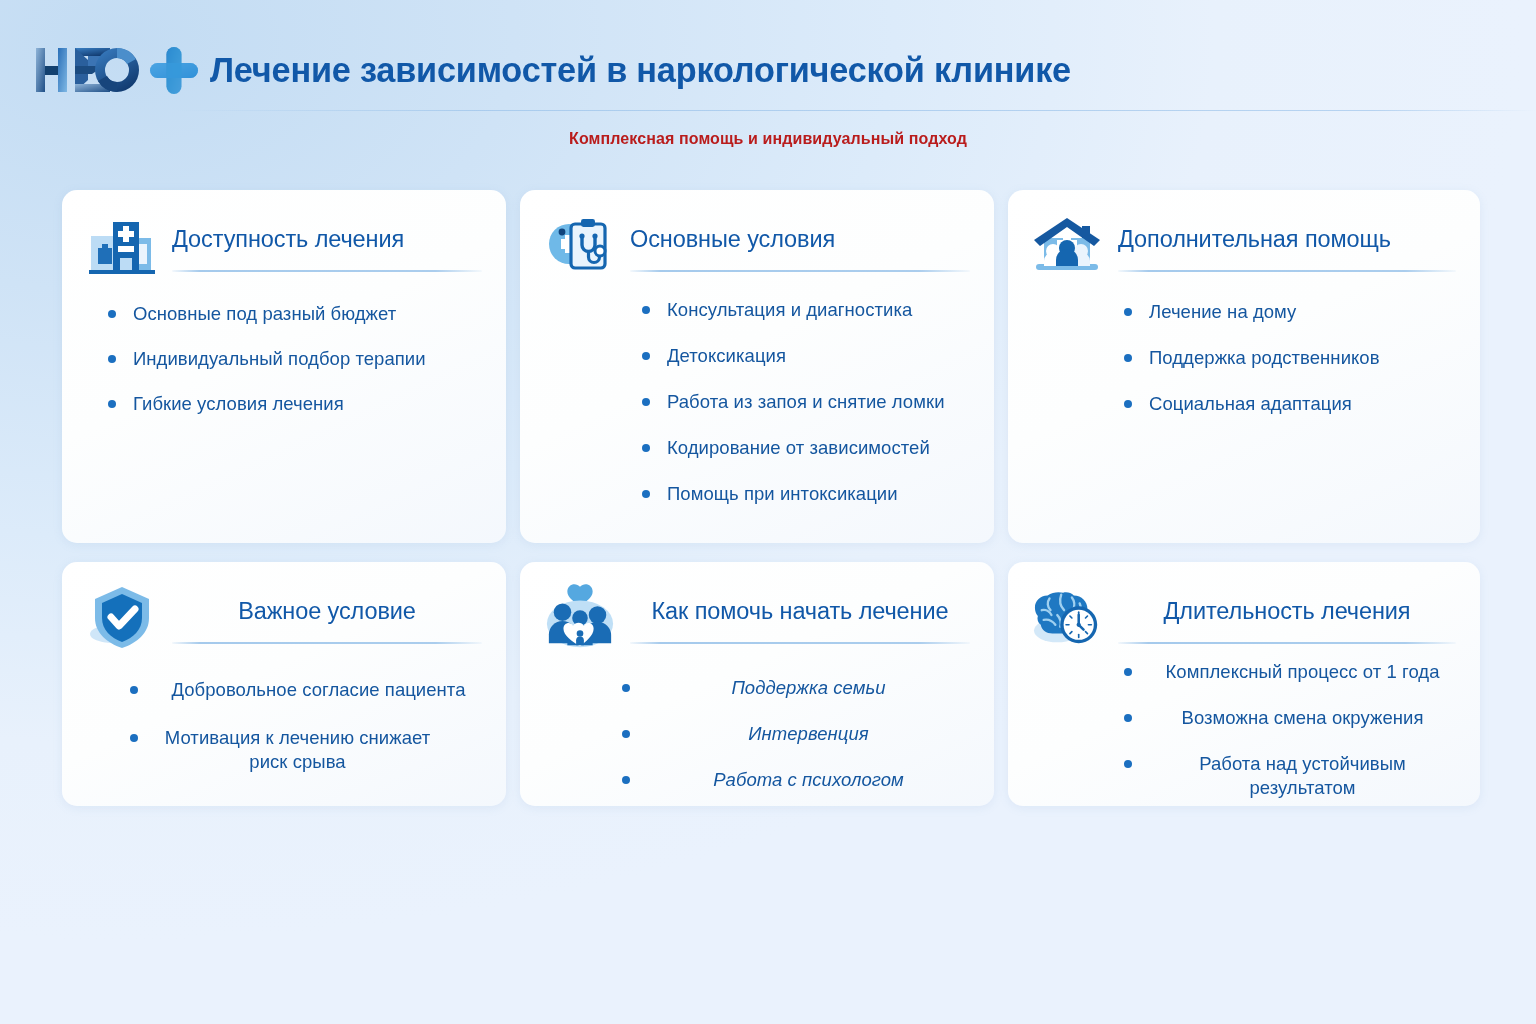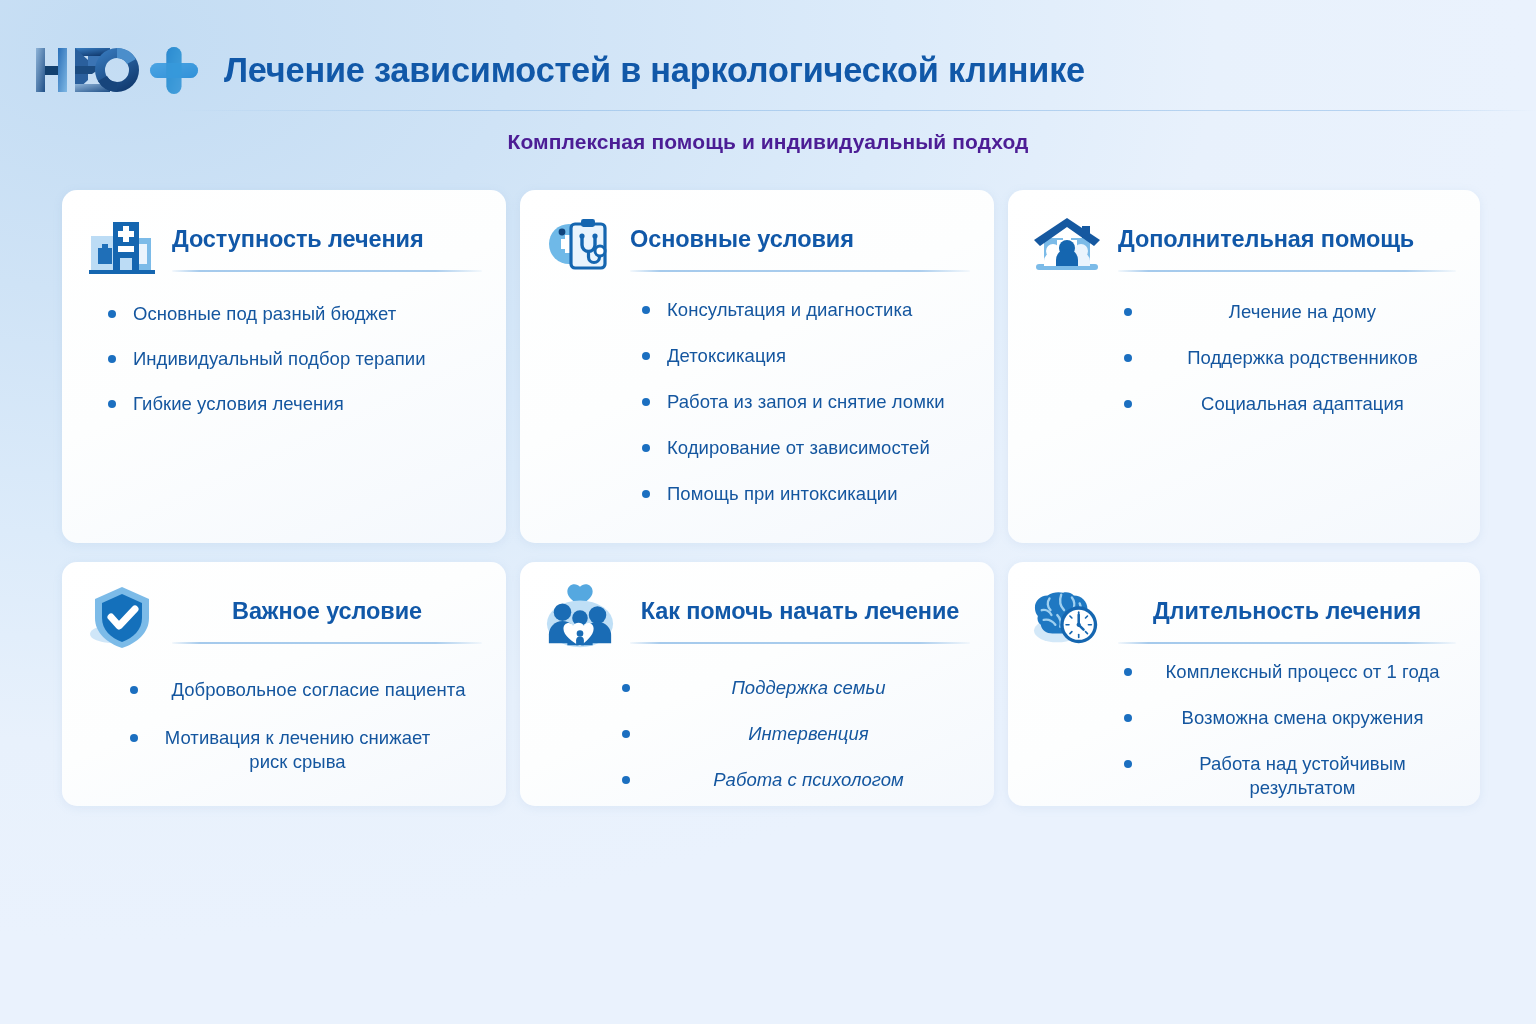--- a/index.html
+++ b/index.html
@@ -11,21 +11,21 @@
   body {
     background:
       radial-gradient(ellipse 1400px 900px at 8% 4%, #c3dcf3 0%, #cfe3f6 28%, #dcebfa 55%, #e8f1fc 78%, #eaf2fd 100%);
     position:relative;
   }
 
   
   .header {
     display:flex;
     align-items:center;
-    gap:18px;
+    gap:4px;
     padding:28px 0 0 34px;
     height:112px;
   }
   .logo {
     display:flex;
     align-items:center;
     height:58px;
   }
   .title {
     font-size:35.5px;
@@ -37,23 +37,23 @@
     transform-origin:left center;
   }
   .header-rule {
     position:absolute;
     left:175px; right:0; top:110px;
     height:1px;
     background:linear-gradient(to right, rgba(140,185,230,0) 0%, rgba(140,185,230,.55) 22%, rgba(140,185,230,.55) 88%, rgba(140,185,230,0) 100%);
   }
   .subtitle {
     text-align:center;
-    font-size:21px;
+    font-size:16px;
     font-weight:600;
-    color:#4c1d95;
+    color:#b91c1c;
     margin-top:18px;
     letter-spacing:.1px;
   }
 
   
   .grid {
     position:absolute;
     left:62px; top:190px;
     width:1404px;
     display:grid;
@@ -78,21 +78,21 @@
   }
   .icon-wrap {
     width:72px; height:66px;
     flex:0 0 72px;
     display:flex; align-items:center; justify-content:center;
   }
   .icon-wrap svg { display:block; }
   .head-right { flex:1 1 auto; padding-top:14px; min-width:0; }
   .card-title {
     font-size:23.5px;
-    font-weight:bold;
+    font-weight:normal;
     color:#1158a8;
     white-space:nowrap;
     letter-spacing:-0.1px;
   }
   .divider {
     margin-top:17px;
     height:2px;
     border-radius:2px;
     background:linear-gradient(to right, rgba(150,193,233,.10) 0%, rgba(150,193,233,.85) 9%, rgba(150,193,233,.8) 85%, rgba(150,193,233,.08) 100%);
   }
@@ -111,21 +111,21 @@
   .bullets li .dot {
     position:absolute;
     left:0; top:8px;
     width:8px; height:8px;
     border-radius:50%;
     background:#1b6fc0;
   }
   
   .c1 .bullets { padding-left:22px; margin-top:24px; }
   .c2 .bullets { padding-left:98px; margin-top:20px; }
-  .c3 .bullets { padding-left:92px; margin-top:22px;text-align:center; }
+  .c3 .bullets { padding-left:92px; margin-top:22px; }
   .c4 .bullets { padding-left:44px; margin-top:28px; }
   .c5 .bullets { padding-left:78px; margin-top:26px;font-style:italic; }
   .c6 .bullets { padding-left:92px; margin-top:10px; }
   .c2 .bullets li, .c3 .bullets li, .c5 .bullets li, .c6 .bullets li { margin-bottom:22px; }
   .c4 .bullets li { margin-bottom:24px; }
 </style>
 </head>
 <body>
 
 <div class="header">

